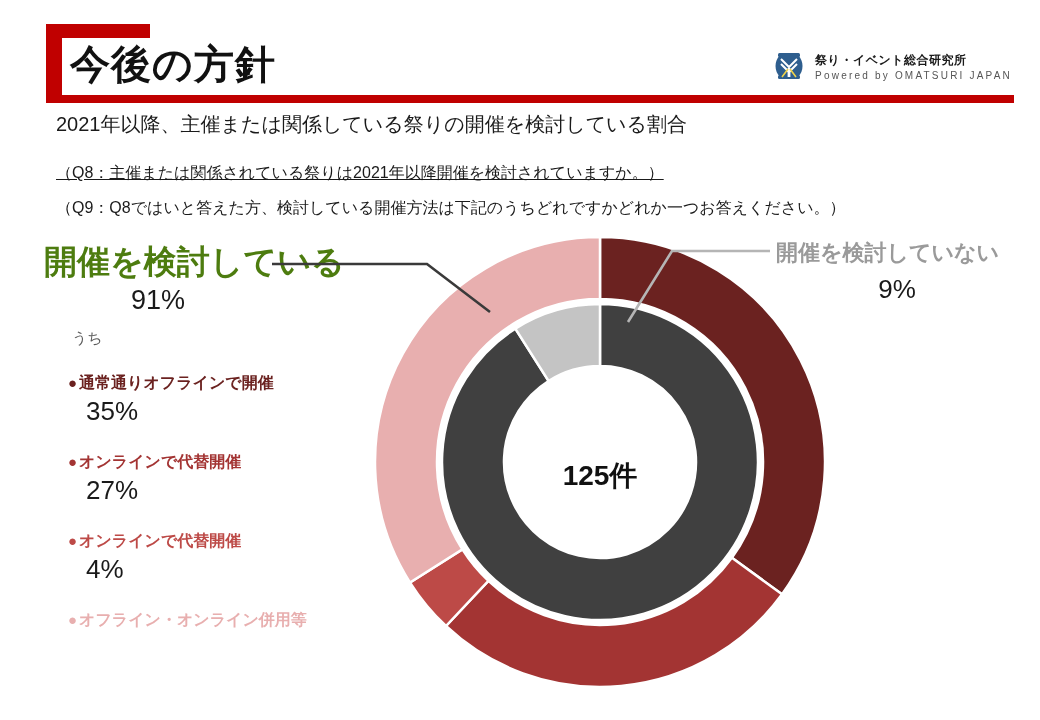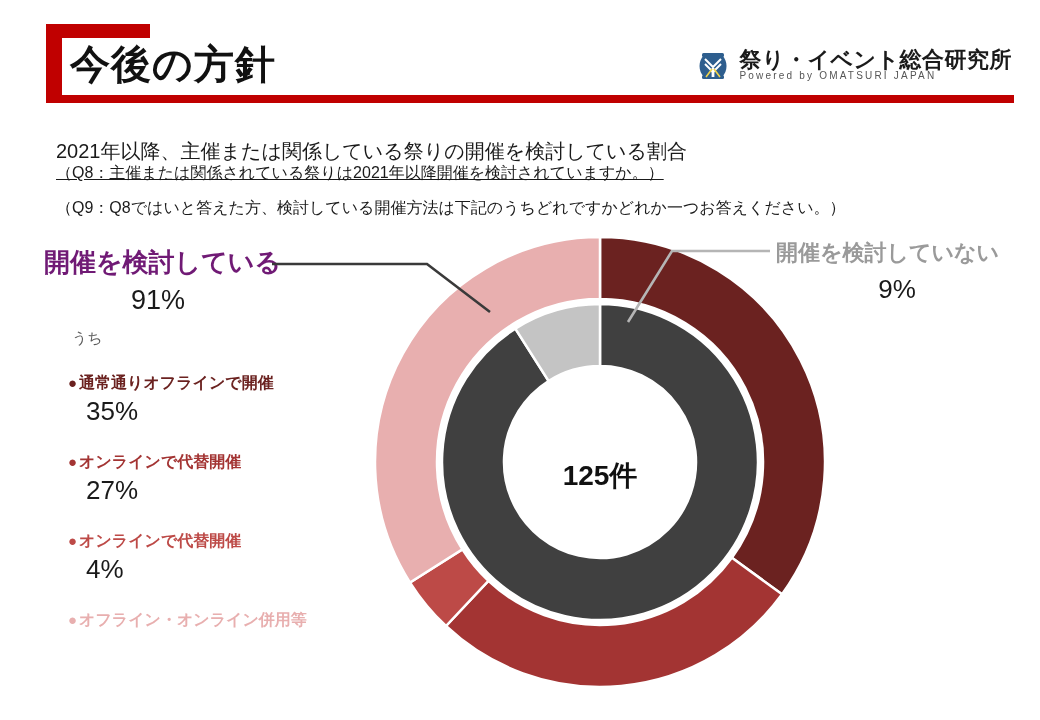--- a/index.html
+++ b/index.html
@@ -28,46 +28,46 @@
     position: absolute; left: 70px; top: 38px;
     font-size: 40px; font-weight: bold; color: #111111;
     letter-spacing: 1px; line-height: 52px; white-space: nowrap;
   }
 
   
   .logo { position: absolute; right: 28px; top: 48px; display: flex; align-items: center; gap: 8px; }
   .logo-mark { width: 36px; height: 36px; flex: 0 0 36px; }
   .logo-text { display: flex; flex-direction: column; justify-content: center; }
   .logo-name {
-    font-size: 22px; font-weight: bold; color: #1a1a1a;
+    font-size: 12px; font-weight: bold; color: #1a1a1a;
     letter-spacing: 0.5px; white-space: nowrap; line-height: 20px;
   }
   .logo-sub {
     font-size: 10px; color: #555555; letter-spacing: 2.2px;
     white-space: nowrap; line-height: 12px; font-weight: normal;
   }
 
   
   .lead1 {
-    position: absolute; left: 56px; top: 137px;
+    position: absolute; left: 56px; top: 110px;
     font-size: 20px; color: #1a1a1a; white-space: nowrap; line-height: 28px;
   }
   .lead2 {
     position: absolute; left: 56px; top: 161px;
     font-size: 16px; color: #1a1a1a; white-space: nowrap; line-height: 24px; text-decoration: underline;
   }
   .lead3 {
     position: absolute; left: 56px; top: 196px;
     font-size: 16px; color: #1a1a1a; white-space: nowrap; line-height: 24px;
   }
 
   
   .left-callout-title {
     position: absolute; left: 44px; top: 246px;
-    font-size: 26px; font-weight: bold; color: #701a75;
+    font-size: 33px; font-weight: bold; color: #4d7c0f;
     white-space: nowrap; line-height: 32px;
   }
   .left-callout-value {
     position: absolute; left: 44px; top: 283px;
     width: 228px; text-align: center;
     font-size: 27px; color: #1a1a1a; line-height: 34px;
   }
   .uchi-label {
     position: absolute; left: 72px; top: 327px;
     font-size: 15px; color: #5a5a5a; line-height: 22px; white-space: nowrap;

